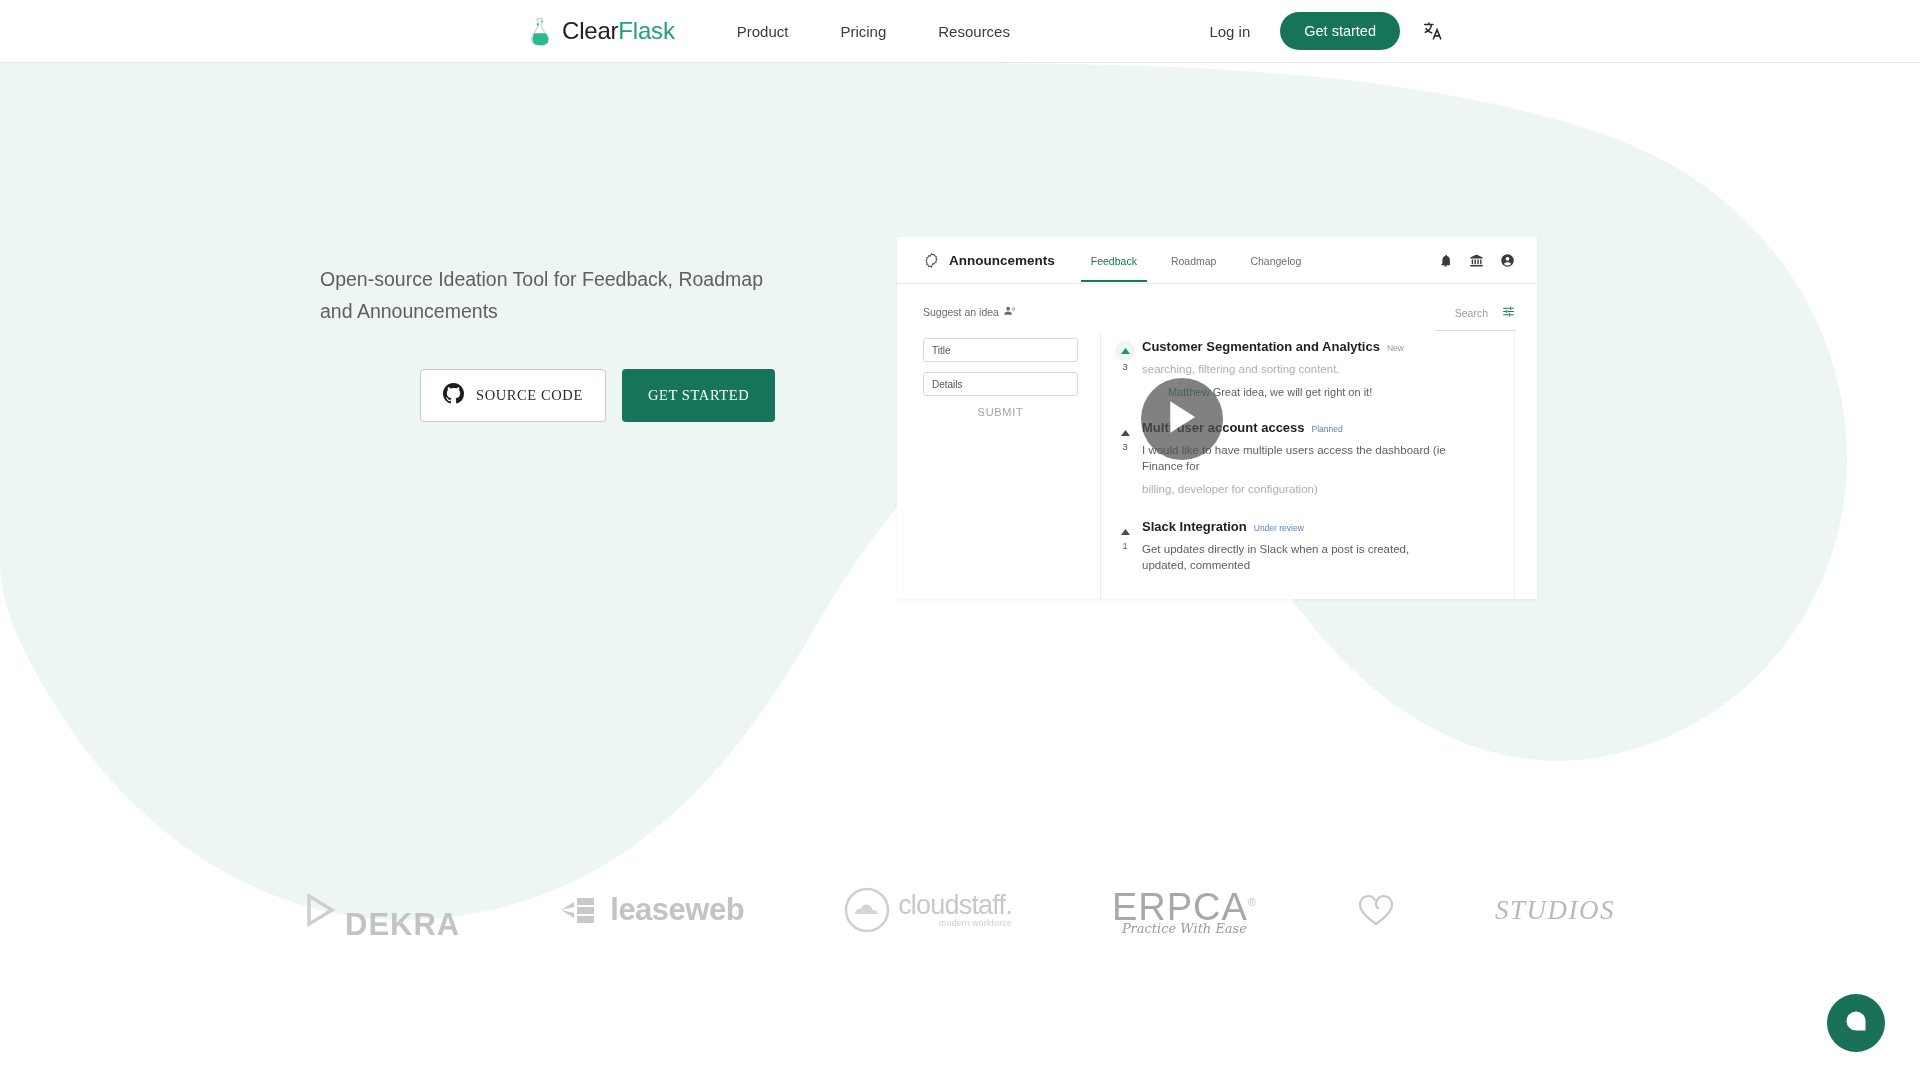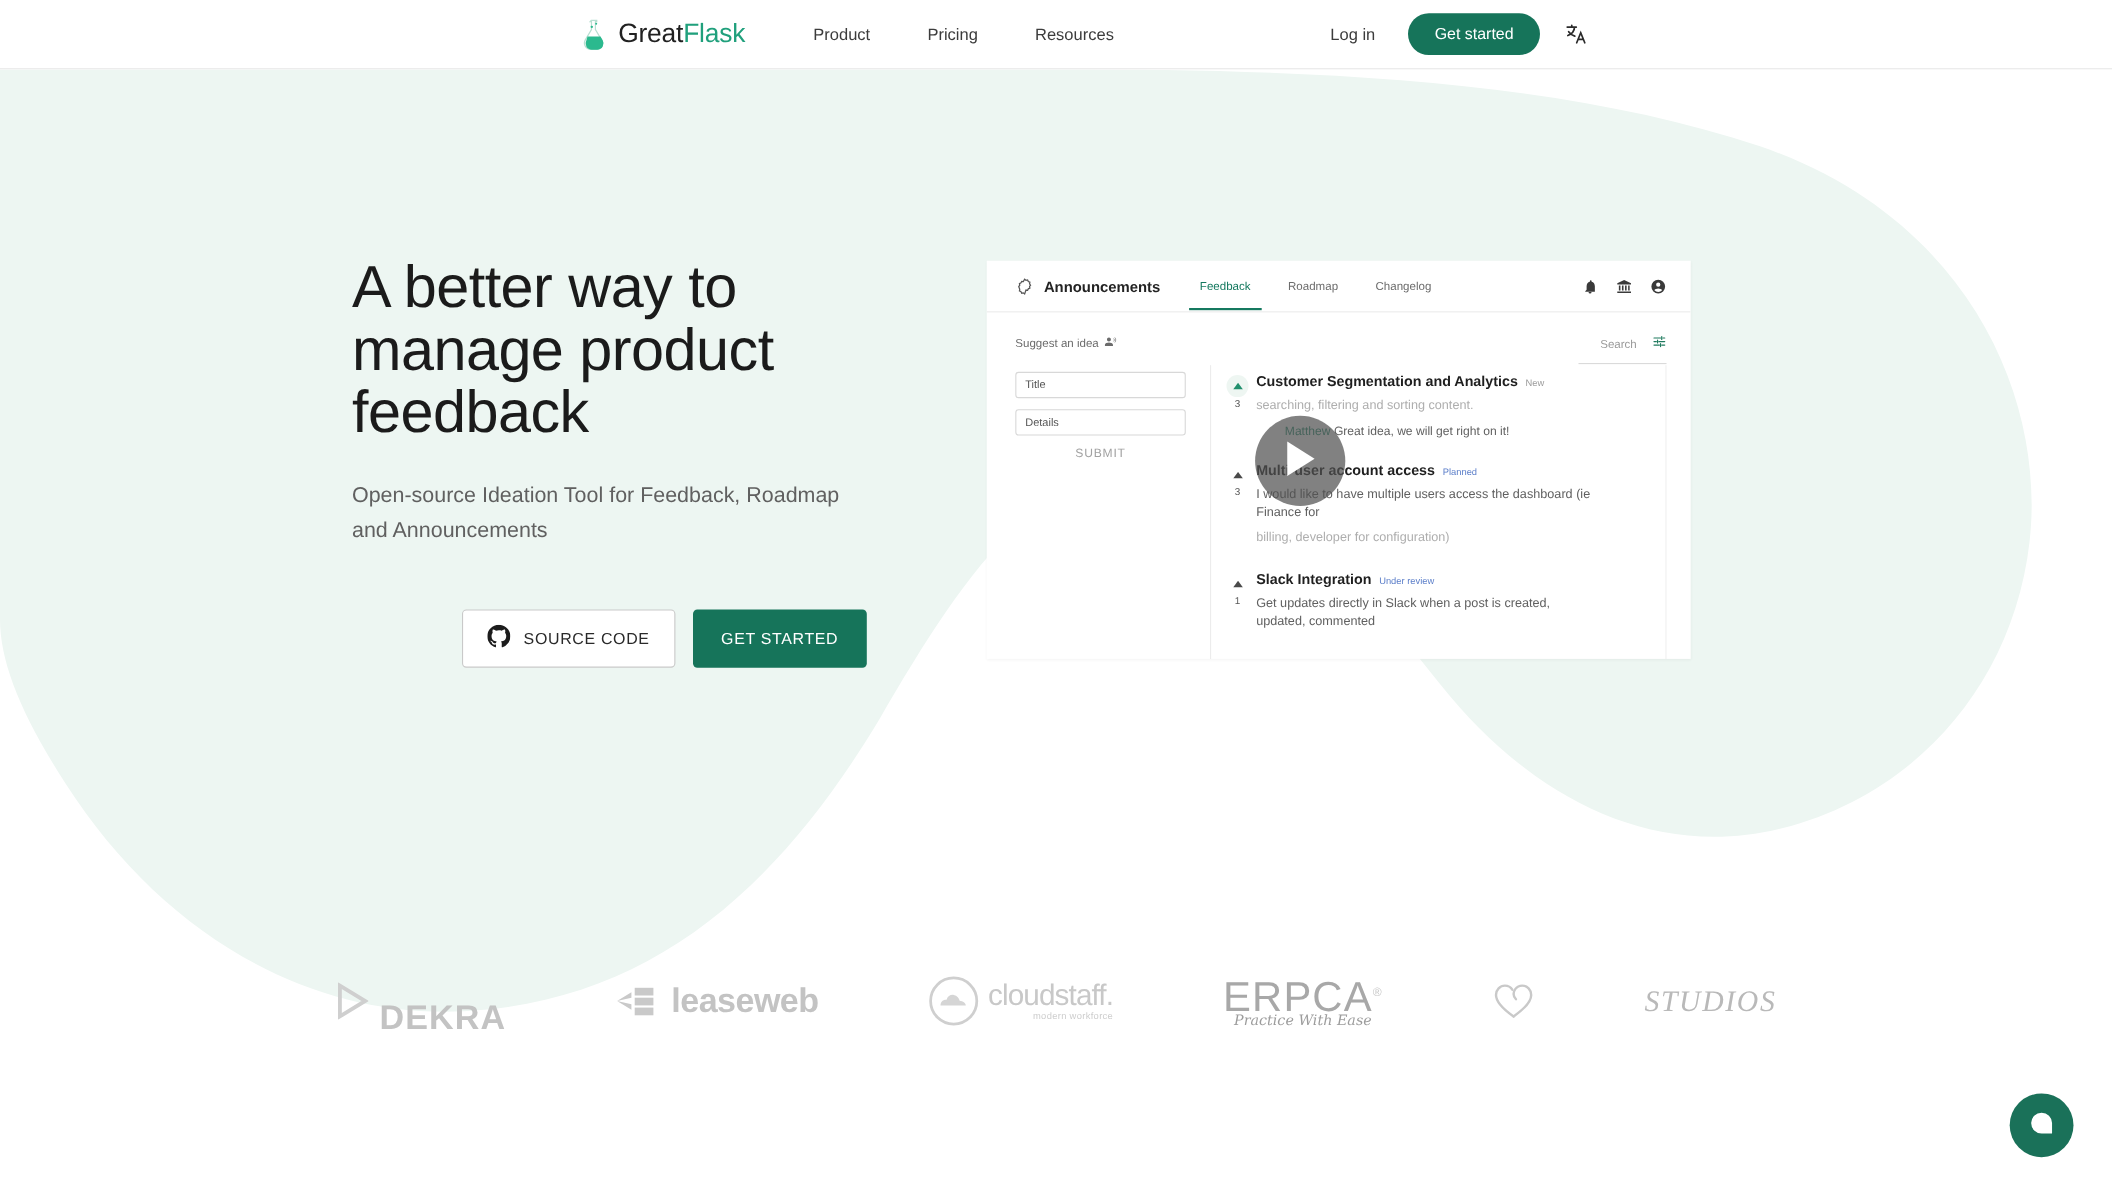--- a/index.html
+++ b/index.html
@@ -57,21 +57,21 @@
 
   .hero-copy { position: absolute; left: 320px; top: 170px; width: 540px; }
   .hero-title {
     font-size: 54px; line-height: 57px; color: #1b1b1b; font-weight: 400;
     letter-spacing: -0.5px;
   }
   .hero-sub {
     margin-top: 30px; font-size: 19.5px; line-height: 32px; color: #606060; font-weight: 400;
     max-width: 480px;
   }
-  .hero-actions { margin-top: 56px; display: flex; gap: 16px; padding-left: 100px; }
+  .hero-actions { margin-top: 42px; display: flex; gap: 16px; padding-left: 100px; font-family: Liberation Serif, serif; }
   .btn-source {
     display: inline-flex; align-items: center; gap: 12px;
     background: #fff; border: 1px solid #c9c9c9; border-radius: 4px;
     padding: 13px 22px; font-size: 14.5px; letter-spacing: 0.6px;
     color: #2a2a2a; cursor: pointer; font-family: inherit; white-space: nowrap;
   }
   .btn-started {
     background: #16745a; border: none; border-radius: 4px; color: #fff;
     padding: 14px 26px; font-size: 14.5px; letter-spacing: 0.6px;
     cursor: pointer; font-family: inherit; white-space: nowrap;
@@ -205,21 +205,21 @@
 
     <div class="brand">
       <span class="brand-mark">
         <svg width="26" height="30" viewBox="0 0 26 30">
           <path d="M10.5 2.5 h5 v1.2 h-1.2 v7.2 l5.6 9.3 a5.7 5.7 0 0 1 -4.9 8.6 h-5 a5.7 5.7 0 0 1 -4.9 -8.6 l5.6 -9.3 v-7.2 h-1.2 z" fill="#ffffff" stroke="#b9ded1" stroke-width="1.1"></path>
           <path d="M7.1 17.2 h11.8 l2.0 3.4 a5.7 5.7 0 0 1 -4.9 8.6 h-5 a5.7 5.7 0 0 1 -4.9 -8.6 z" fill="#2bb98e"></path>
           <circle cx="11" cy="8.4" r="1.1" fill="#2bb98e"></circle>
           <circle cx="15" cy="5.6" r="0.9" fill="#2bb98e"></circle>
         </svg>
       </span>
-      <span class="brand-text"><span class="b1">Great</span><span class="b2">Flask</span></span>
+      <span class="brand-text"><span class="b1">Clear</span><span class="b2">Flask</span></span>
     </div>
 
     <a class="nav-link">Product</a>
     <a class="nav-link">Pricing</a>
     <a class="nav-link">Resources</a>
 
     <div class="nav-spacer"></div>
 
     <a class="nav-login">Log in</a>
     <button class="btn-getstarted">Get started</button>
@@ -229,21 +229,20 @@
         <path d="M3 5h9M7.5 3.4v1.6M10.2 5c0 4-3 7-6.6 8.4"></path>
         <path d="M4.4 9.6c1.6 2.3 3.9 3.7 6.1 4.4"></path>
         <path d="M12.4 20.6l4-10 4 10M13.9 17.3h5"></path>
       </svg>
     </button>
   </div>
 </div>
 
 <div class="hero">
   <div class="hero-copy">
-    <h1 class="hero-title">A better way to manage product feedback</h1>
     <p class="hero-sub">Open-source Ideation Tool for Feedback, Roadmap and Announcements</p>
     <div class="hero-actions">
       <button class="btn-source">
         <span>
           <svg width="21" height="21" viewBox="0 0 16 16" fill="#1c1c1c">
             <path d="M8 0C3.58 0 0 3.58 0 8c0 3.54 2.29 6.53 5.47 7.59.4.07.55-.17.55-.38
               0-.19-.01-.82-.01-1.49-2.01.37-2.53-.49-2.69-.94-.09-.23-.48-.94-.82-1.13-.28-.15-.68-.52-.01-.53.63-.01
               1.08.58 1.23.82.72 1.21 1.87.87 2.33.66.07-.52.28-.87.51-1.07-1.78-.2-3.64-.89-3.64-3.95
               0-.87.31-1.59.82-2.15-.08-.2-.36-1.02.08-2.12 0 0 .67-.21 2.2.82a7.4 7.4 0 0 1 2-.27c.68 0
               1.36.09 2 .27 1.53-1.04 2.2-.82 2.2-.82.44 1.1.16 1.92.08 2.12.51.56.82 1.27.82 2.15 0

